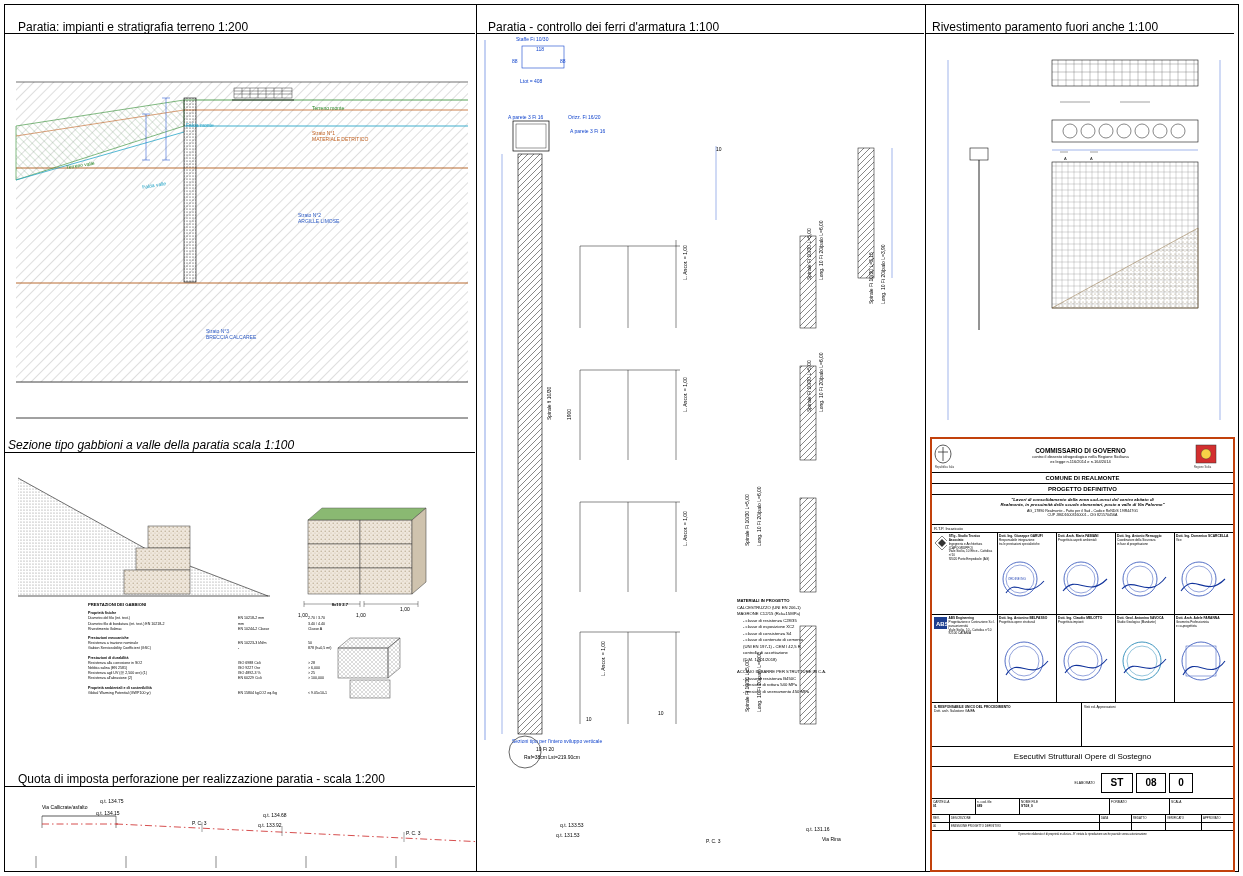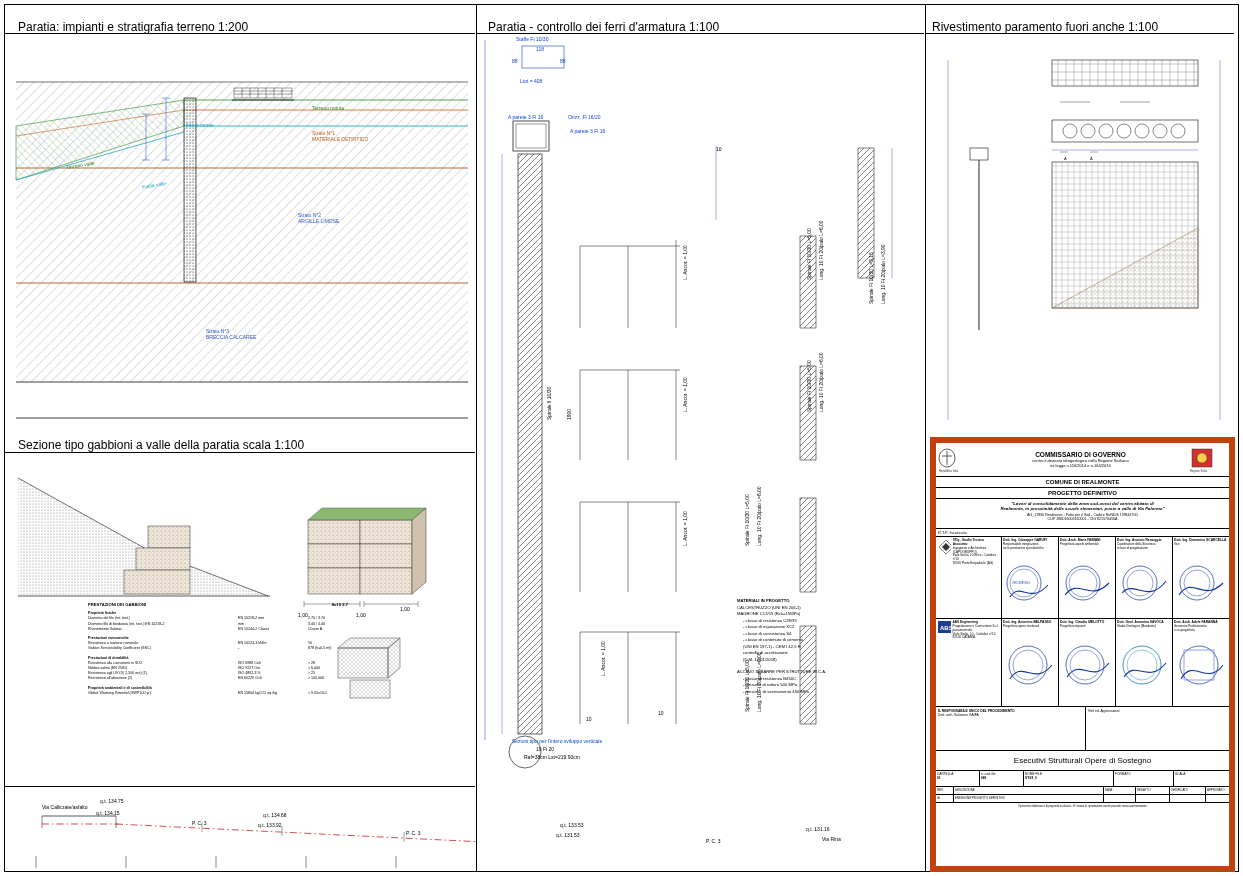--- a/index.html
+++ b/index.html
@@ -8,21 +8,21 @@
   .frame{position:absolute;left:4px;top:4px;width:1235px;height:868px;border:1px solid #000;box-sizing:border-box;}
   .vline{position:absolute;top:4px;height:868px;width:0;border-left:1px solid #000;}
   .hline{position:absolute;height:0;border-top:1px solid #000;}
   .ttl{position:absolute;font-size:12px;color:#000;white-space:nowrap;}
   .tiny{font-size:4px;}
   .blue{color:#1144cc;}
   .lbl{position:absolute;white-space:nowrap;font-size:5px;}
   .rot90{transform:rotate(-90deg);transform-origin:left top;}
   svg{display:block;}
   
-  .tb{position:absolute;left:930px;top:437px;width:305px;height:435px;border:6px solid #c2410c;box-sizing:border-box;font-size:4.5px;}
+  .tb{position:absolute;left:930px;top:437px;width:305px;height:435px;border:2px solid #c2410c;box-sizing:border-box;font-size:4.5px;}
   .tb .row{border-bottom:1px solid #000;box-sizing:border-box;}
   .center{text-align:center;}
   .b{font-weight:bold;}
   .i{font-style:italic;}
   .cellgrid{display:flex;}
   .cellgrid>div{border-right:1px solid #000;box-sizing:border-box;padding:1px;}
   .cellgrid>div:last-child{border-right:none;}
 </style>
 </head>
 <body>
@@ -35,23 +35,24 @@
 
   <div class="ttl" style="left:18px;top:20px;">Paratia: impianti e stratigrafia terreno 1:200</div>
   <div class="hline" style="left:5px;top:33px;width:470px;"></div>
 
   <div class="ttl" style="left:488px;top:20px;">Paratia - controllo dei ferri d'armatura 1:100</div>
   <div class="hline" style="left:477px;top:33px;width:447px;"></div>
 
   <div class="ttl" style="left:932px;top:20px;">Rivestimento paramento fuori anche 1:100</div>
   <div class="hline" style="left:926px;top:33px;width:308px;"></div>
 
-  <div class="ttl" style="left:18px;top:438px;">Sezione tipo gabbioni a valle della paratia scala 1:100</div>
+  <div class="ttl" style="left:8px;top:438px;font-style:italic;">Sezione tipo gabbioni a valle della paratia scala 1:100</div>
   <div class="hline" style="left:5px;top:452px;width:470px;"></div>
 
+  <div class="ttl" style="left:18px;top:772px;">Quota di imposta perforazione per realizzazione paratia - scala 1:200</div>
   <div class="hline" style="left:5px;top:786px;width:470px;"></div>
 
   <svg width="470" height="390" style="position:absolute;left:6px;top:40px;">
     <defs>
       <pattern id="hatch" width="7" height="7" patternTransform="rotate(45)" patternUnits="userSpaceOnUse">
         <line x1="0" y1="0" x2="0" y2="7" stroke="#5a5a5a" stroke-width="0.4"></line>
       </pattern>
       <pattern id="hatch2" width="5" height="5" patternTransform="rotate(-45)" patternUnits="userSpaceOnUse">
         <line x1="0" y1="0" x2="0" y2="5" stroke="#4a8a4a" stroke-width="0.4"></line>
       </pattern>
@@ -567,20 +568,28 @@
         <div class="b" style="font-size:3.3px;">IL RESPONSABILE UNICO DEL PROCEDIMENTO</div>
         <div style="font-size:3.3px;">Dott. arch. Salvatore GAIFA</div>
       </div>
       <div style="flex:1;padding:2px;">
         <div style="font-size:3.3px;">Visti ed. Approvazioni</div>
       </div>
     </div>
 
     <div class="row center" style="height:20px;line-height:20px;font-size:8px;">Esecutivi Strutturali Opere di Sostegno</div>
 
+    <div class="row" style="height:32px;display:flex;align-items:center;justify-content:flex-end;padding-right:40px;">
+      <div style="font-size:3.4px;margin-right:6px;text-align:center;">
+        <div>ELABORATO</div>
+      </div>
+      <div style="border:1px solid #000;width:30px;height:18px;line-height:18px;text-align:center;font-size:10px;font-weight:bold;">ST</div>
+      <div style="border:1px solid #000;width:28px;height:18px;line-height:18px;text-align:center;font-size:10px;font-weight:bold;margin-left:3px;">08</div>
+      <div style="border:1px solid #000;width:22px;height:18px;line-height:18px;text-align:center;font-size:10px;font-weight:bold;margin-left:3px;">0</div>
+    </div>
 
     <div class="row cellgrid" style="height:16px;font-size:3.2px;">
       <div style="width:44px;">
         <div>CARTELLA</div>
         <div class="b">01</div>
       </div>
       <div style="width:44px;">
         <div>n. cod. file</div>
         <div class="b">689</div>
       </div>

